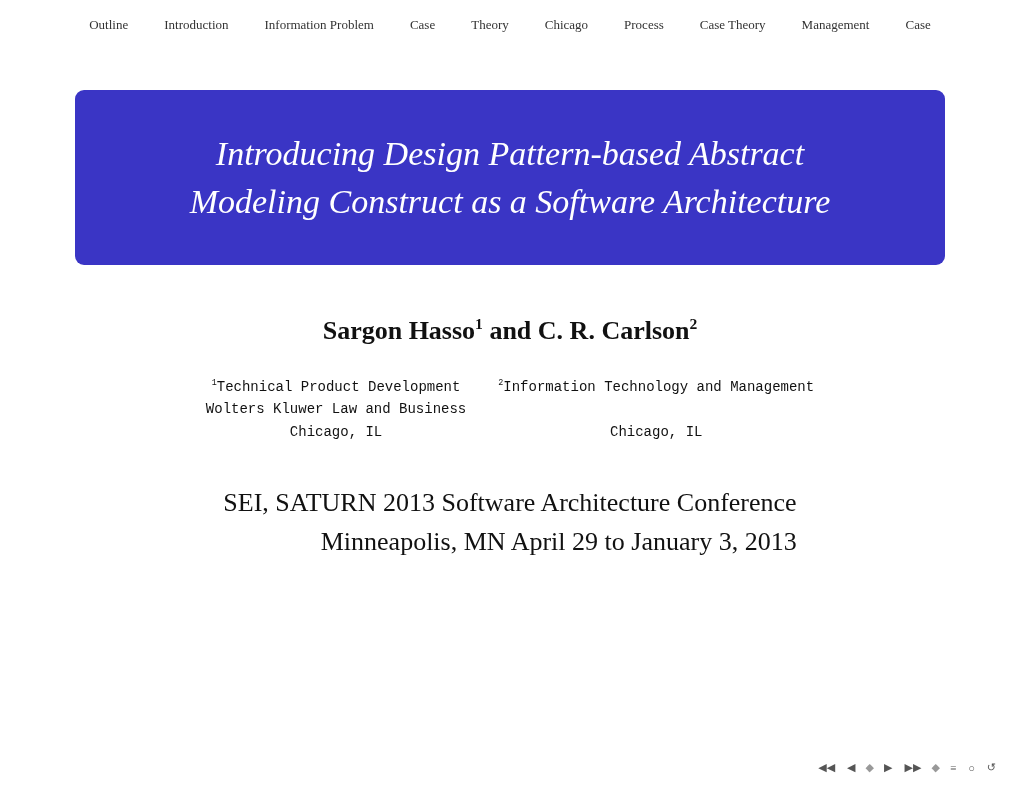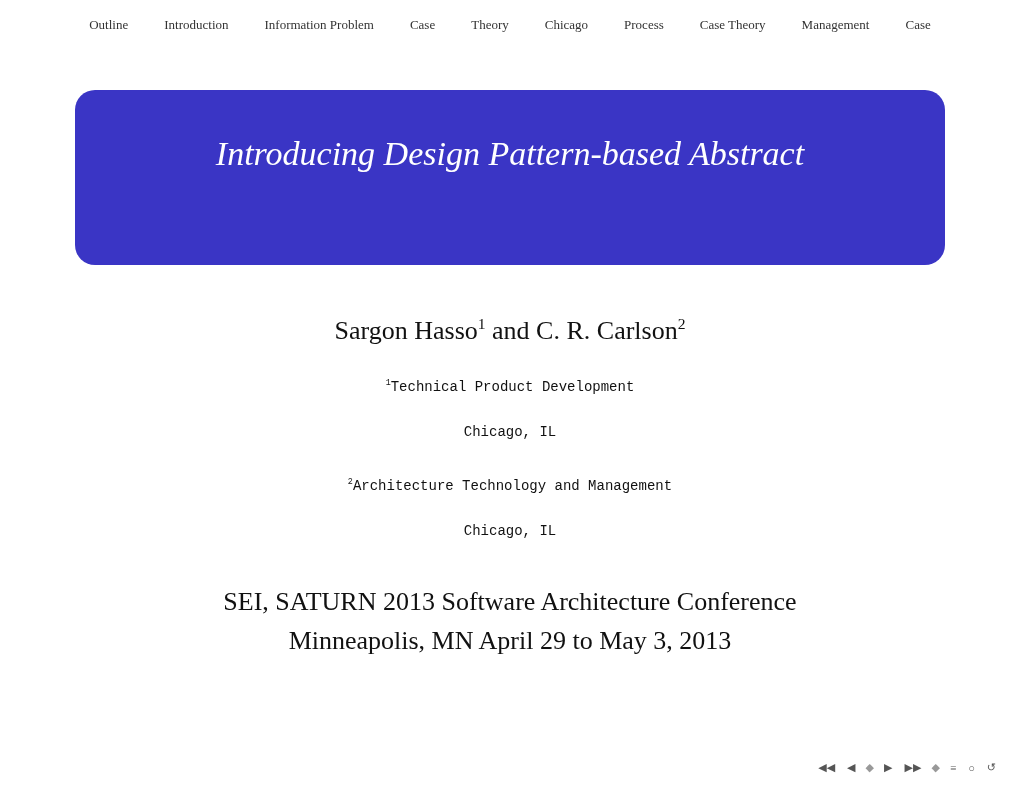--- a/index.html
+++ b/index.html
@@ -46,21 +46,21 @@
       flex-direction: column;
       align-items: center;
       justify-content: flex-start;
       padding-top: 40px;
       background: #ffffff;
     }
 
     
     #title-box {
       background: #3a35c5;
-      border-radius: 20px;
+      border-radius: 9px;
       width: 870px;
       padding: 40px 60px;
       text-align: center;
       margin-bottom: 50px;
       position: relative;
     }
 
     #title-box::before {
       content: '';
       position: absolute;
@@ -94,47 +94,48 @@
       font-style: italic;
     }
 
     
     #authors {
       font-size: 26px;
       color: #111111;
       text-align: left;
       margin-bottom: 30px;
       font-family: 'Computer Modern', Georgia, serif;
+      font-weight: bold;
     }
 
     sup {
       font-size: 0.6em;
       vertical-align: super;
     }
 
     
     #affiliations {
       display: flex;
-      flex-direction: column;
+      flex-direction: row;
       align-items: center;
       gap: 32px;
       margin-bottom: 40px;
     }
 
     .affiliation {
       text-align: center;
       font-size: 14px;
       color: #111111;
       line-height: 1.6;
       font-family: 'Courier New', 'Computer Modern Typewriter', monospace;
     }
 
     
     #conference {
-      text-align: center;
+      text-align: right;
       font-size: 26px;
       color: #111111;
       line-height: 1.5;
       font-family: 'Computer Modern', Georgia, serif;
     }
 
     
     #bottom-controls {
       position: absolute;
       bottom: 12px;
@@ -171,46 +172,46 @@
   <span class="nav-item">Case Theory</span>
   <span class="nav-item">Management</span>
   <span class="nav-item">Case</span>
 </nav>
 
 <main id="main">
 
   <div id="title-box">
     <div id="title-text">
       <span>Introducing Design Pattern-based Abstract</span><br>
-      <br>
+      <span>Modeling Construct as a Software Architecture</span><br>
     </div>
   </div>
 
   <div id="authors">
     <span>Sargon Hasso</span><sup>1</sup>
     <span> and </span>
     <span>C. R. Carlson</span><sup>2</sup>
   </div>
 
   <div id="affiliations">
     <div class="affiliation">
       <sup>1</sup><span>Technical Product Development</span><br>
+      <span>Wolters Kluwer Law and Business</span><br>
+      <span>Chicago, IL</span>
+    </div>
+    <div class="affiliation">
+      <sup>2</sup><span>Information Technology and Management</span><br>
       <br>
       <span>Chicago, IL</span>
     </div>
-    <div class="affiliation">
-      <sup>2</sup><span>Architecture Technology and Management</span><br>
-      <br>
-      <span>Chicago, IL</span>
-    </div>
   </div>
 
   <div id="conference">
     <span>SEI, SATURN 2013 Software Architecture Conference</span><br>
-    <span>Minneapolis, MN April 29 to May 3, 2013</span>
+    <span>Minneapolis, MN April 29 to January 3, 2013</span>
   </div>
 
 </main>
 
 <div id="bottom-controls">
   <span class="ctrl-btn">◀◀</span>
   <span class="ctrl-btn">◀</span>
   <span class="ctrl-separator">◆</span>
   <span class="ctrl-btn">▶</span>
   <span class="ctrl-btn">▶▶</span>

